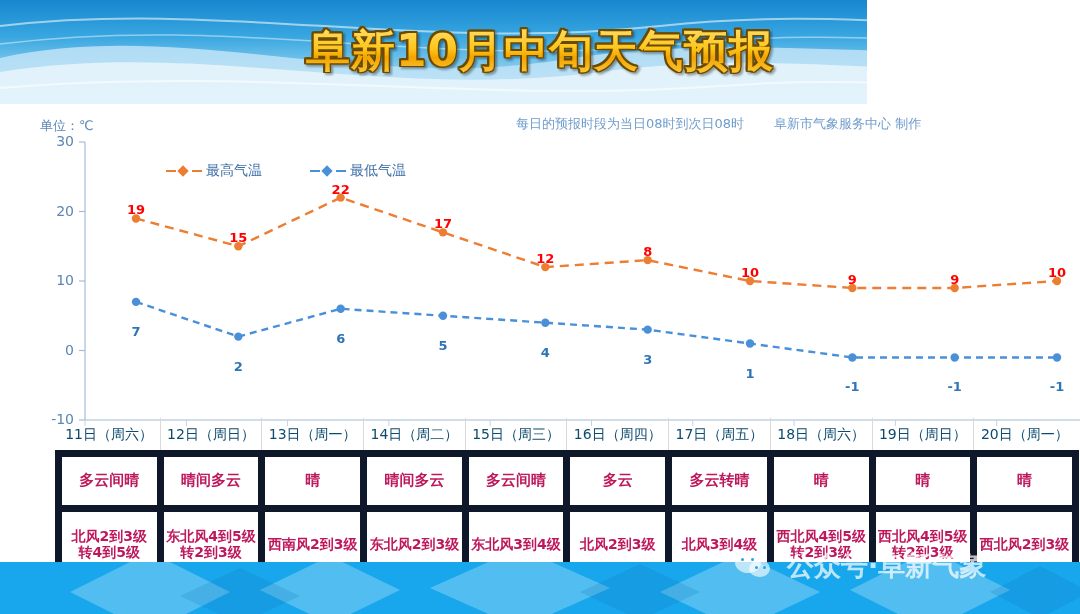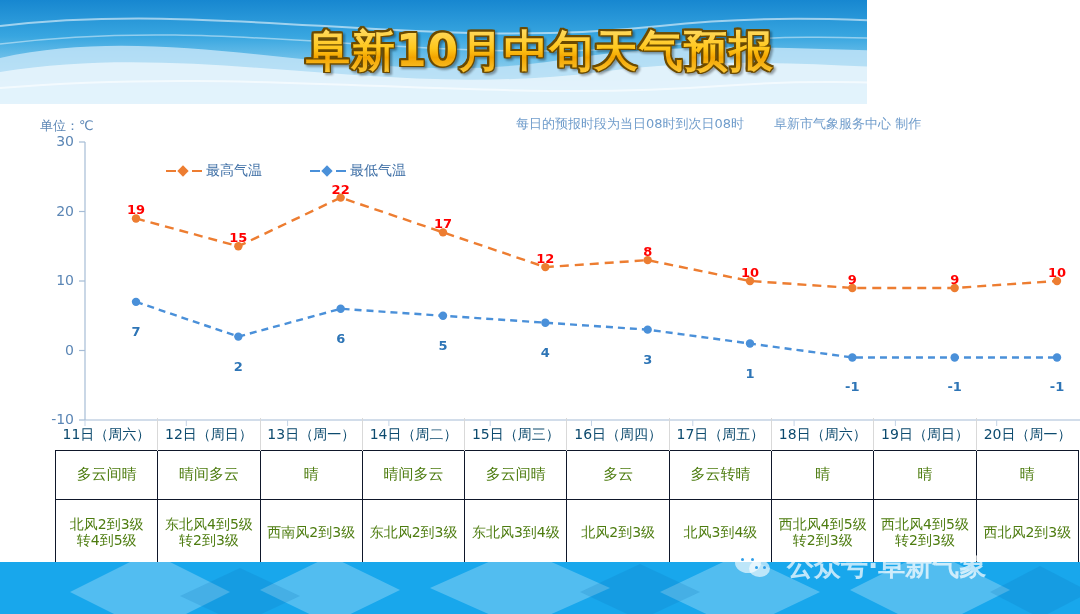--- a/index.html
+++ b/index.html
@@ -58,23 +58,23 @@
     position:absolute;font-size:13px;font-weight:bold;white-space:nowrap;
     transform:translateX(-50%);
     font-family:"DejaVu Sans","Liberation Sans",sans-serif;
   }
   .dlabel.hi{color:#ff0000;}
   .dlabel.lo{color:#2e75b6;}
   
   .table-wrap{position:absolute;left:55px;top:418px;width:1024px;height:152px;}
   table{border-collapse:collapse;width:1024px;table-layout:fixed;}
   td{
-    border:1px solid #0f172a;
+    border:7px solid #0f172a;
     text-align:center;vertical-align:middle;
-    color:#4d7c0f;font-weight:normal;
+    color:#be185d;font-weight:bold;
     font-family:"DejaVu Sans","Liberation Sans",sans-serif;
     line-height:1.15;
   }
   tr.r-date td{border:none;border-right:1px solid #d9d9d9;
     font-size:14px;font-weight:normal;color:#0c4a6e;height:30px;}
   tr.r-date td:last-child{border-right:none;}
   tr.r-weather td{font-size:15px;height:46px;}
   tr.r-wind td{font-size:14px;height:60px;padding:2px 1px;}
   
   .footer{

